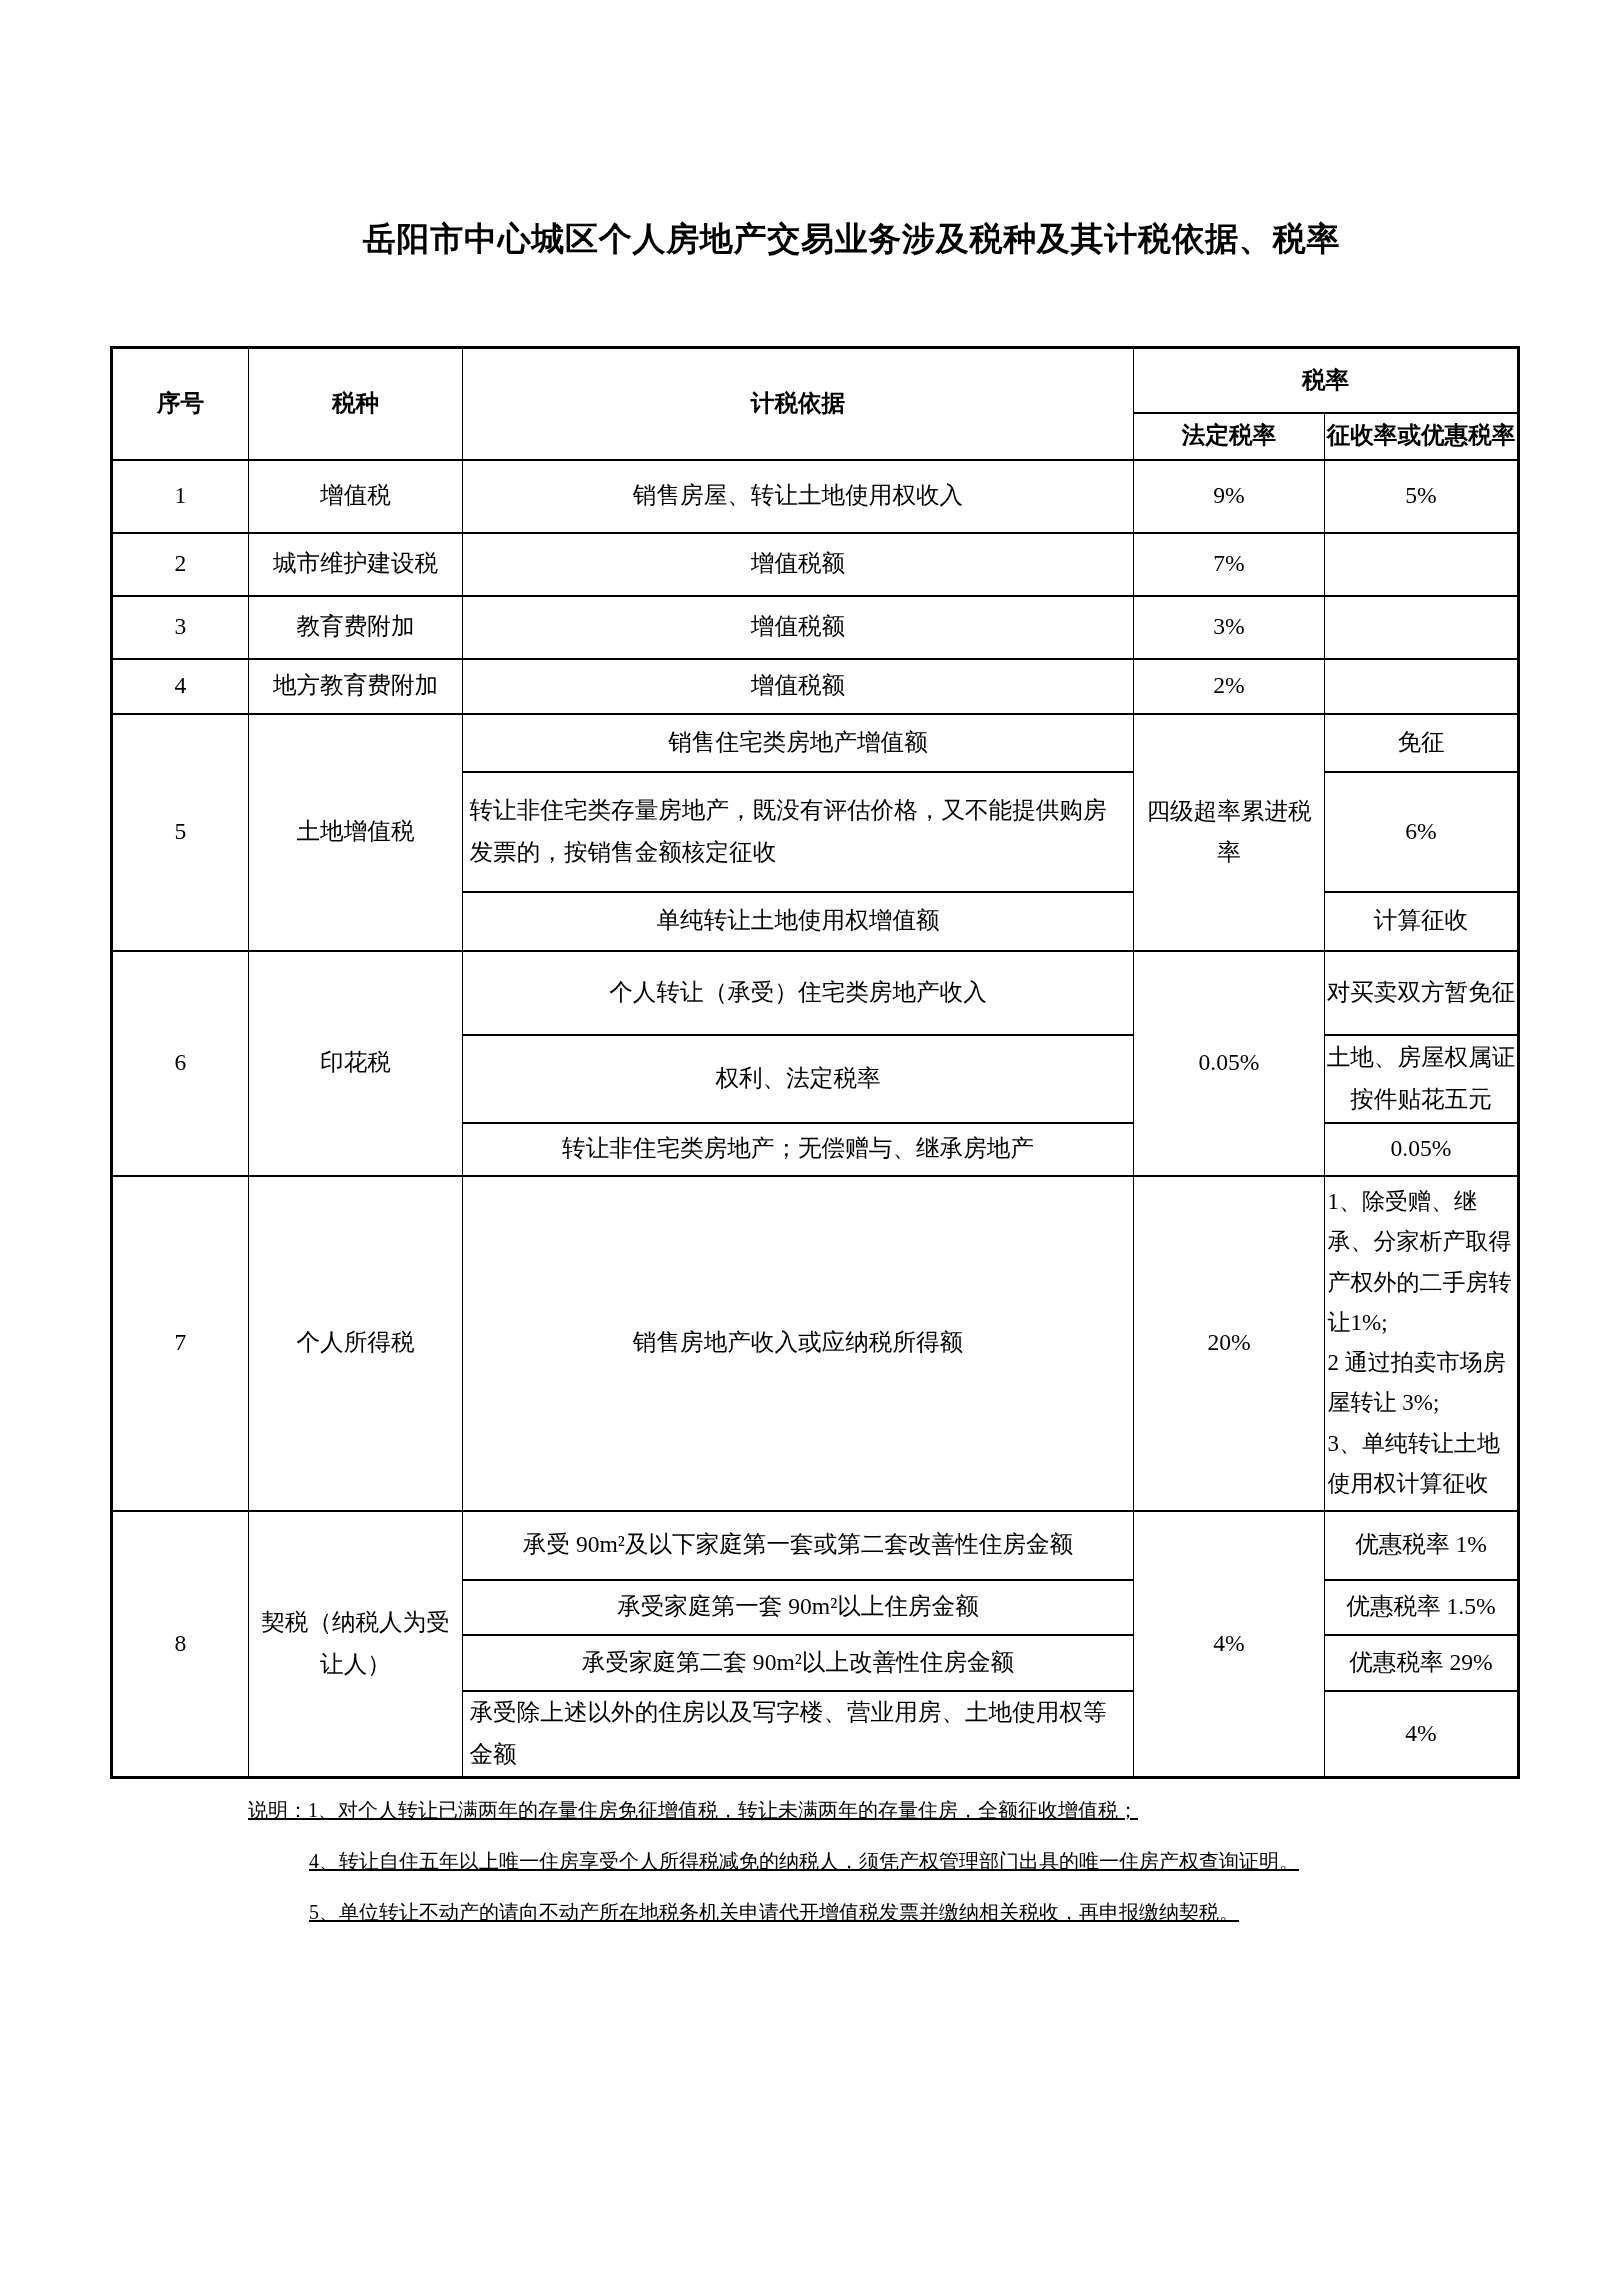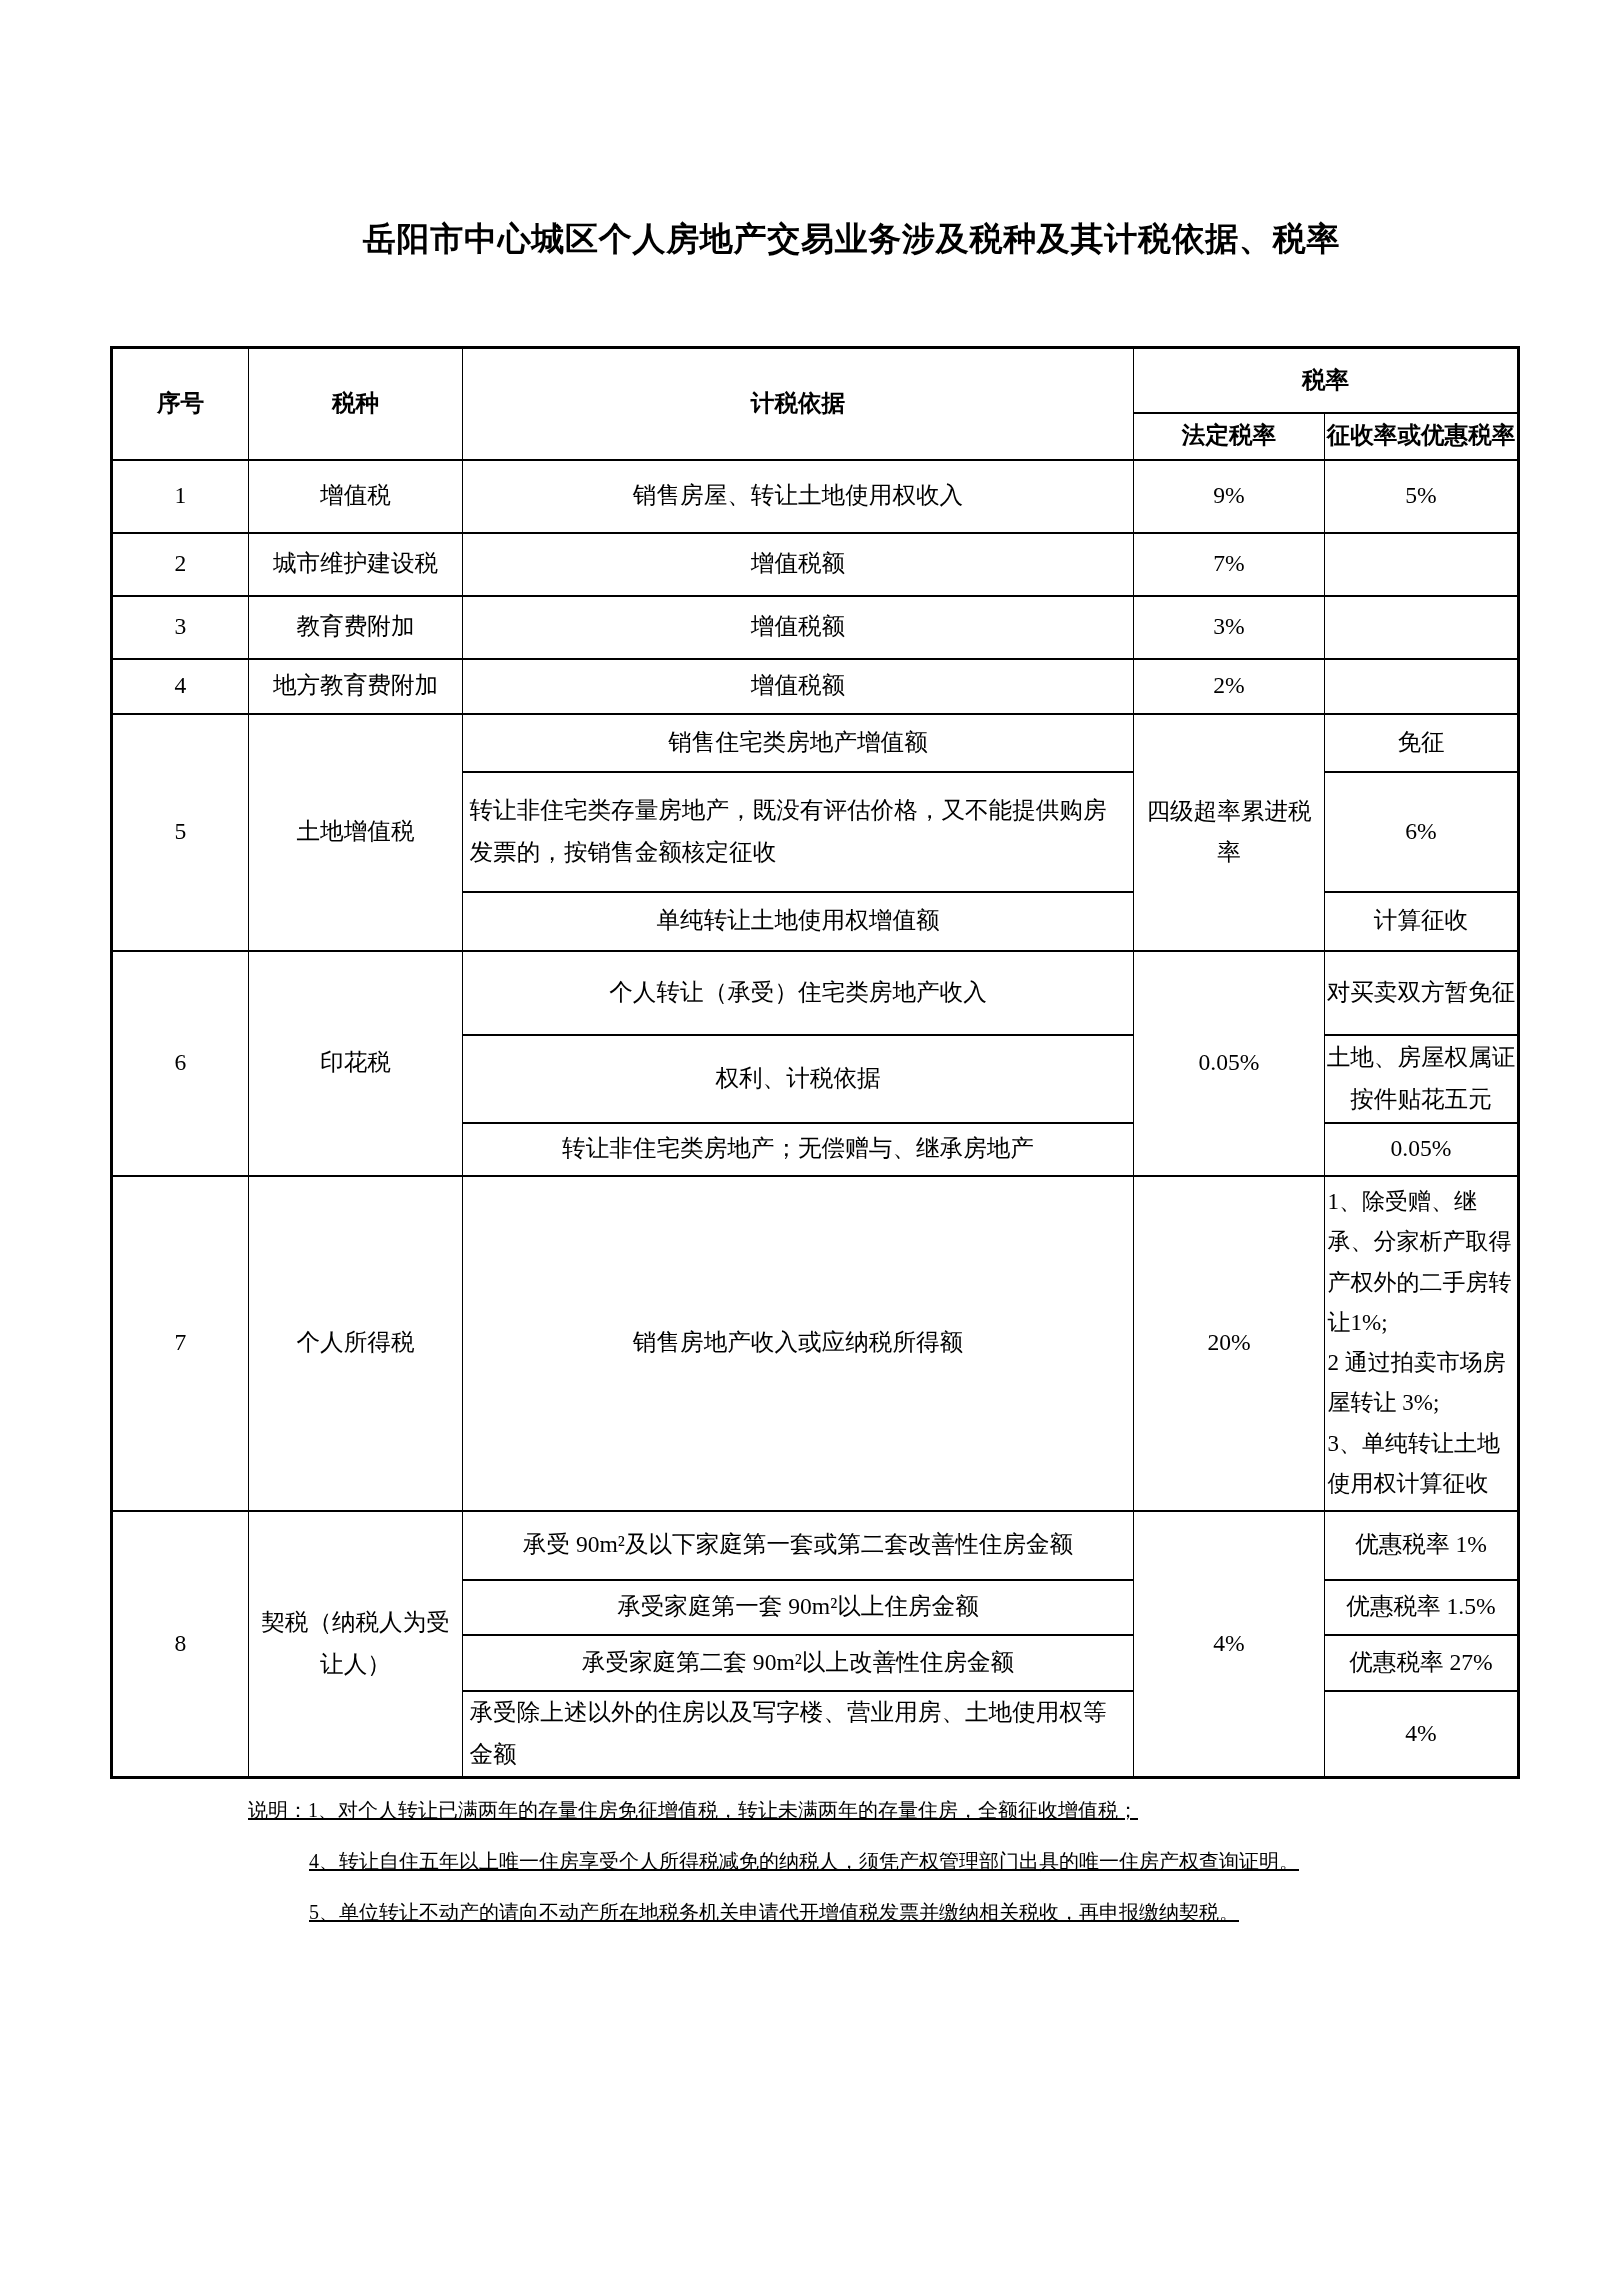--- a/index.html
+++ b/index.html
@@ -139,21 +139,21 @@
     </tr>
 
     <tr class="r6a">
       <td rowspan="3">6</td>
       <td rowspan="3">印花税</td>
       <td>个人转让（承受）住宅类房地产收入</td>
       <td rowspan="3">0.05%</td>
       <td>对买卖双方暂免征</td>
     </tr>
     <tr class="r6b">
-      <td>权利、计税依据</td>
+      <td>权利、法定税率</td>
       <td>土地、房屋权属证按件贴花五元</td>
     </tr>
     <tr class="r6c">
       <td>转让非住宅类房地产；无偿赠与、继承房地产</td>
       <td>0.05%</td>
     </tr>
 
     <tr class="r7">
       <td>7</td>
       <td>个人所得税</td>
@@ -172,21 +172,21 @@
       <td>承受 90m²及以下家庭第一套或第二套改善性住房金额</td>
       <td rowspan="4">4%</td>
       <td>优惠税率 1%</td>
     </tr>
     <tr class="r8b">
       <td>承受家庭第一套 90m²以上住房金额</td>
       <td>优惠税率 1.5%</td>
     </tr>
     <tr class="r8c">
       <td>承受家庭第二套 90m²以上改善性住房金额</td>
-      <td>优惠税率 27%</td>
+      <td>优惠税率 29%</td>
     </tr>
     <tr class="r8d">
       <td class="al">承受除上述以外的住房以及写字楼、营业用房、土地使用权等金额</td>
       <td>4%</td>
     </tr>
   </tbody>
     </table>
 
   <div class="notes">
     <p><span>说明：</span><span>1、对个人转让已满两年的存量住房免征增值税，转让未满两年的存量住房，全额征收增值税；</span></p>

